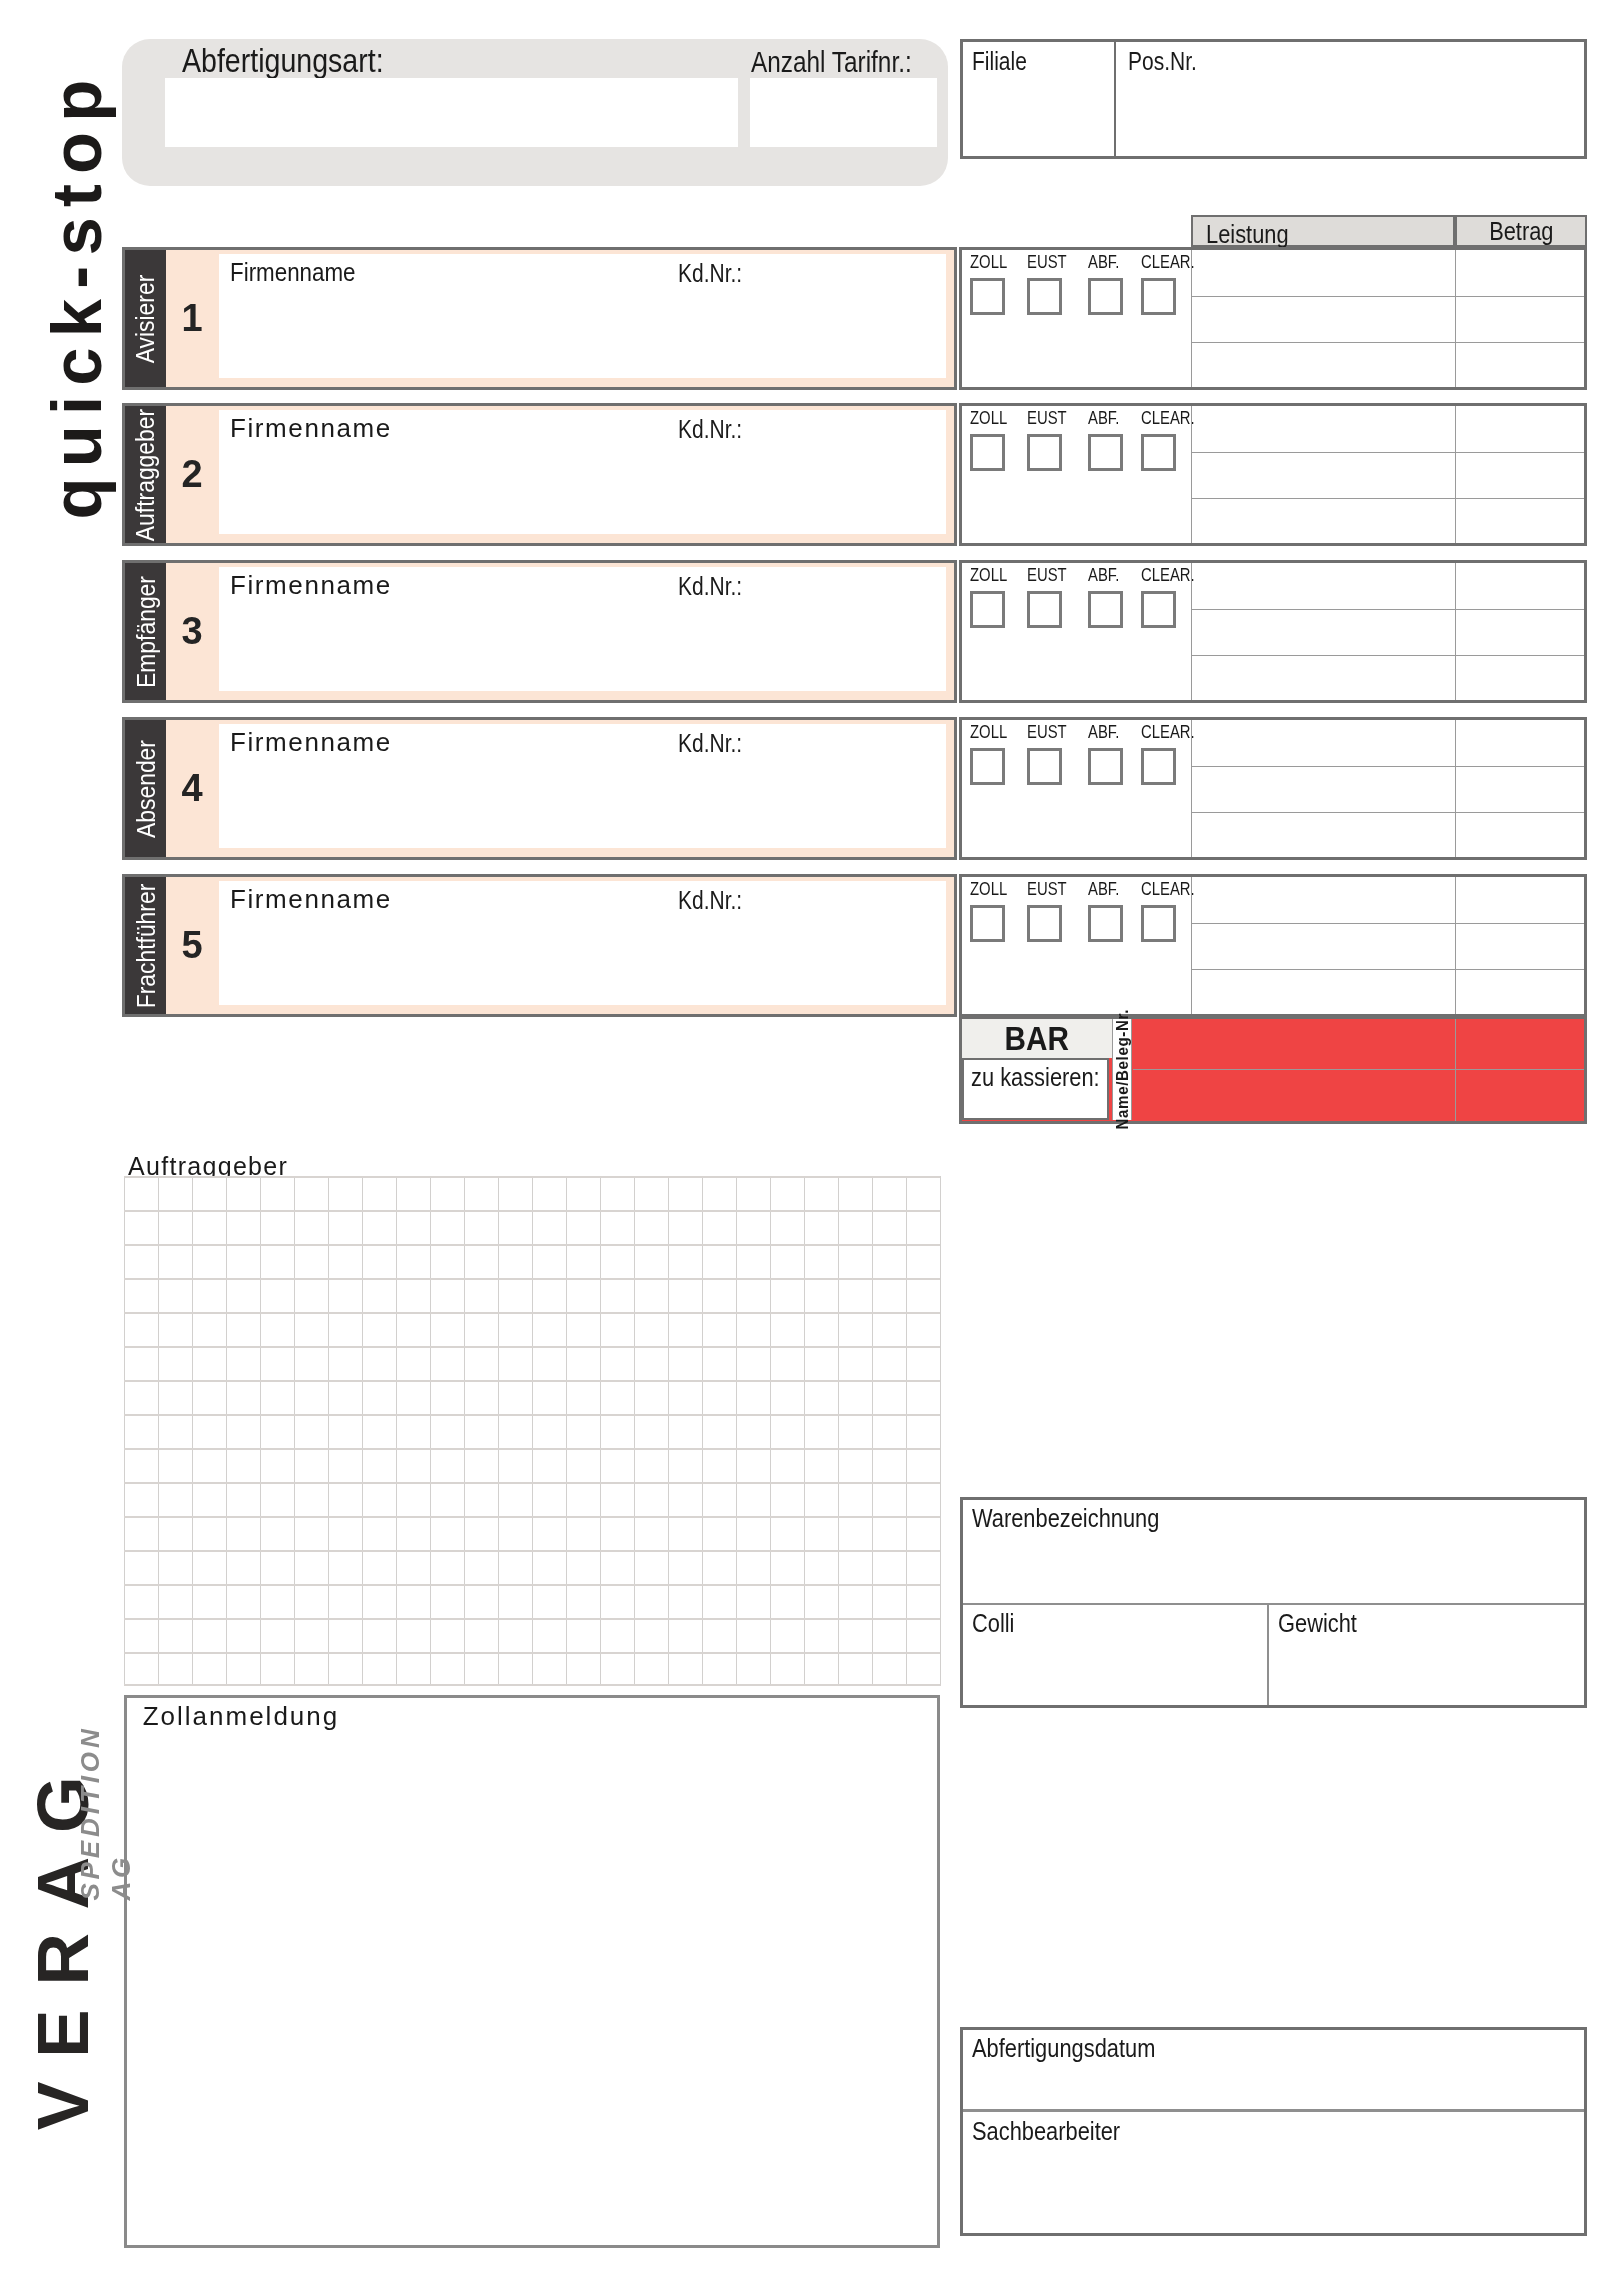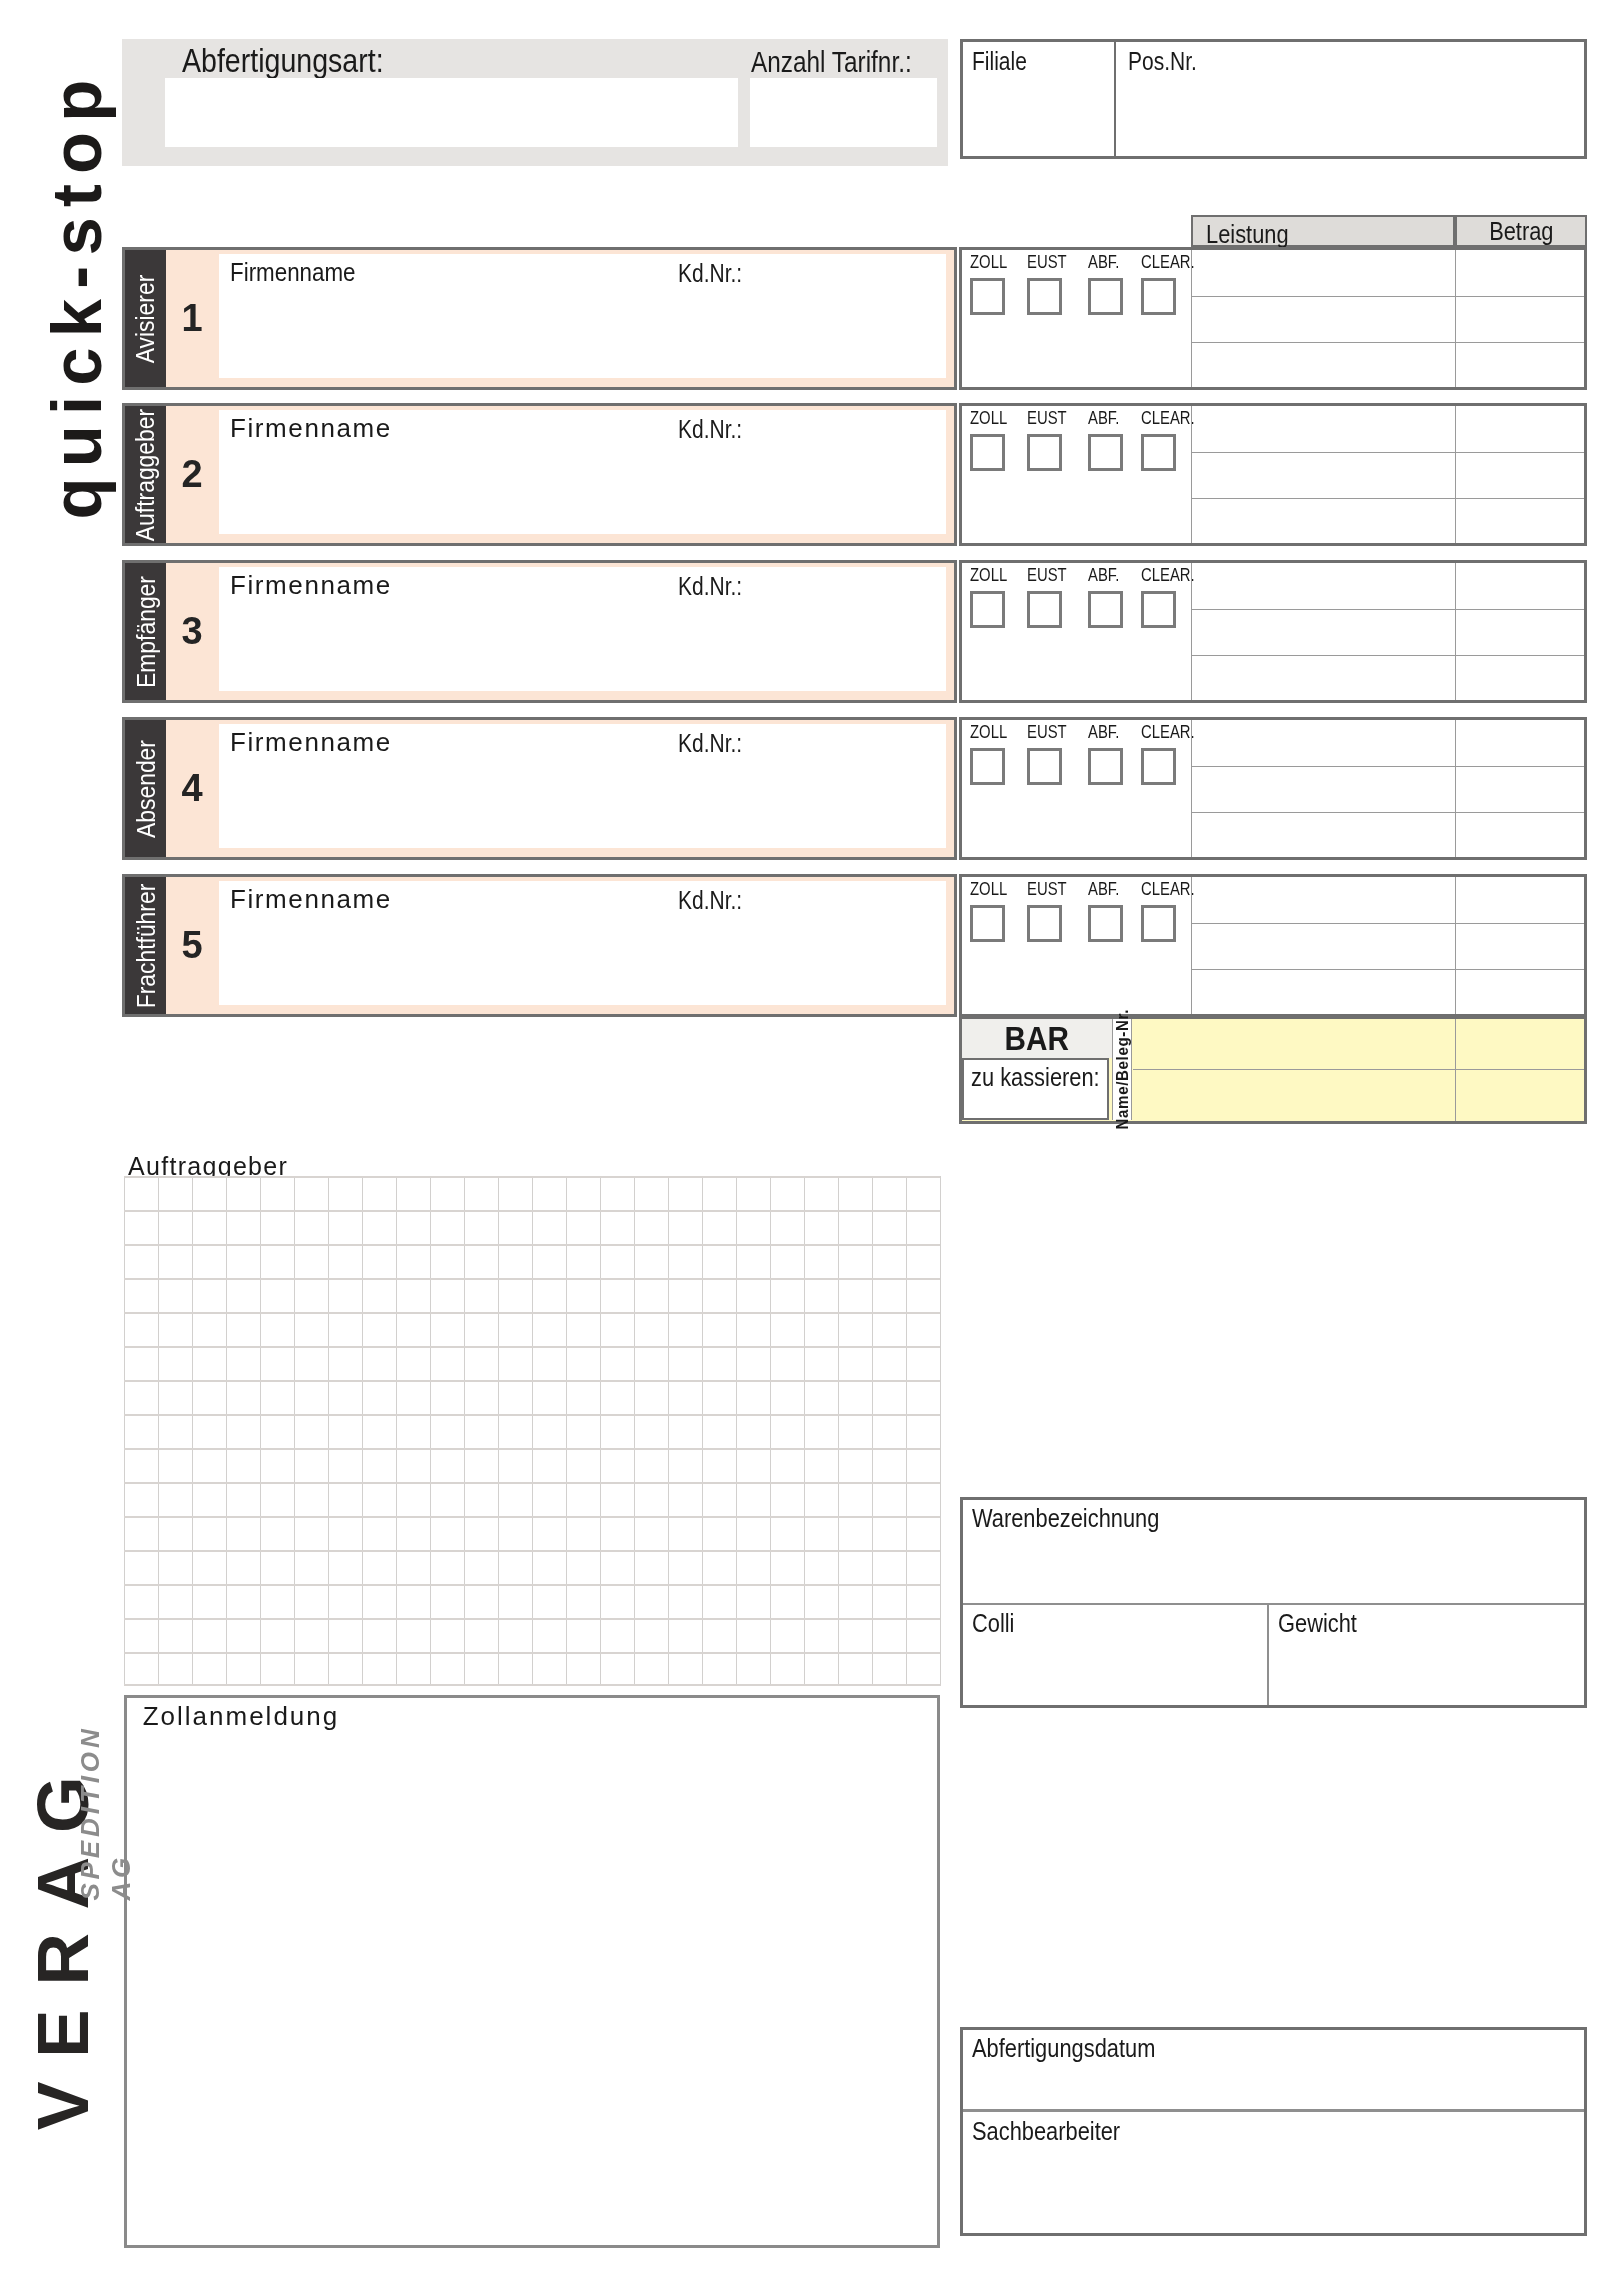--- a/index.html
+++ b/index.html
@@ -15,21 +15,21 @@
   .hl{position:absolute;height:1.3px;background:#9a9a9a;}
   .vflex{position:absolute;display:flex;align-items:center;justify-content:center;}
   .rot{transform:rotate(-90deg);white-space:nowrap;line-height:1;}
 
   
   .logo-wrap{left:30px;top:29px;width:93px;height:531px;}
   .logo-text{font-size:71px;font-weight:900;letter-spacing:10.5px;color:#1c1a19;
              transform:rotate(-90deg) scaleX(.97);}
 
   
-  .top-gray{left:122px;top:39px;width:826px;height:127px;background:#e6e4e2;}
+  .top-gray{left:122px;top:39px;width:826px;height:147px;background:#e6e4e2;border-radius:28px;}
 
   
   .filiale-box{left:960px;top:39px;width:627px;height:120px;background:#fff;}
 
   
   .abr-head{left:959px;top:185px;width:628px;height:62px;background:#f2f1ef;}
   .subhead{box-sizing:border-box;border:2.6px solid #6f6f6f;background:#dedcd9;position:absolute;}
 
   
   .section{position:absolute;left:0;top:0;width:100%;height:0;}
@@ -50,21 +50,21 @@
   .sec-right{position:absolute;left:959px;top:0;width:628px;height:143px;
              box-sizing:border-box;border:3.3px solid #6f6f6f;background:#fff;}
   .cb-zone{position:absolute;left:0;top:0;width:229px;height:100%;}
   .cb{position:absolute;top:0;height:100%;}
   .cb.idx-0{left:7.9px}.cb.idx-1{left:65px}.cb.idx-2{left:126px}.cb.idx-3{left:179px}
   .cb-label{position:absolute;left:0;top:3.9px;font-size:17.7px;line-height:1;white-space:nowrap;
             transform:scaleX(.84);transform-origin:0 0;}
   .cb-box{position:absolute;left:0;top:27.5px;width:29px;height:31px;border:3.3px solid #7a7a7a;background:#fff;}
 
   
-  .bar-block{left:959px;top:1016px;width:628px;height:108px;background:#fef9c3;border:3.3px solid #6f6f6f;}
+  .bar-block{left:959px;top:1016px;width:628px;height:108px;background:#ef4444;border:3.3px solid #6f6f6f;}
   .bar-gray{position:absolute;left:0;top:0;width:150px;height:39px;background:#f0efec;
             display:flex;align-items:center;justify-content:center;}
   .bar-title{font-size:33px;font-weight:800;transform:scaleX(.9);}
   .zu-box{position:absolute;left:0;top:39px;width:147px;height:62px;box-sizing:border-box;
           border:2.6px solid #6f6f6f;background:#fff;}
   .name-strip{position:absolute;left:150px;top:0;width:20px;height:101px;background:#fff;
               border-left:1.3px solid #9a9a9a;border-right:1.3px solid #9a9a9a;box-sizing:border-box;
               display:flex;align-items:center;justify-content:center;}
   .name-strip span{font-size:16.4px;font-weight:700;letter-spacing:0.7px;
                    transform:rotate(-90deg) scaleX(.92);white-space:nowrap;line-height:1;}

